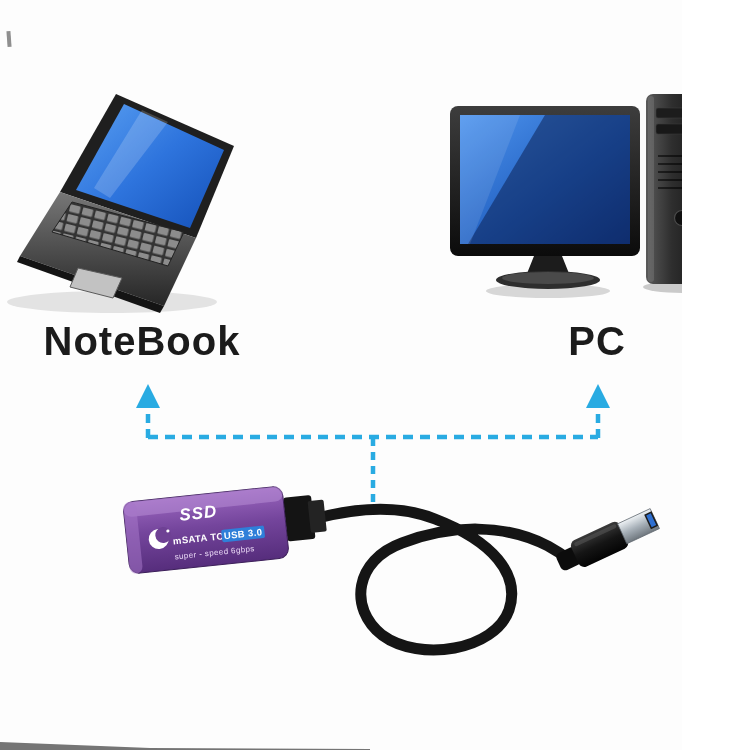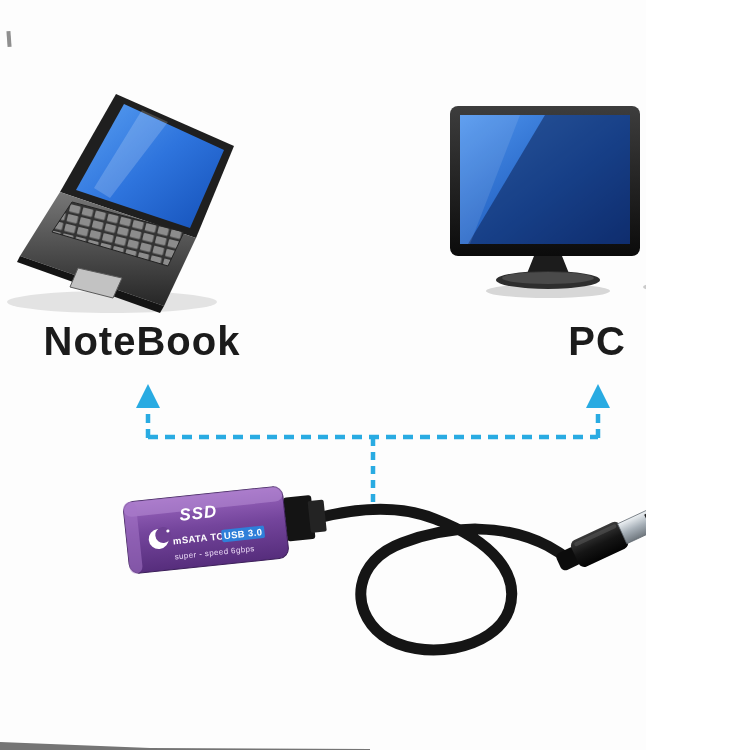--- a/index.html
+++ b/index.html
@@ -1,18 +1,19 @@
 <!DOCTYPE html>
 <html><head>
 <meta charset="utf-8">
 <style>
   html,body{margin:0;padding:0;background:#ffffff;}
   .canvas{
     position:relative;width:646px;height:750px;background:#fdfdfd;overflow:hidden;
     font-family:"Liberation Sans", sans-serif;
+    padding-left:36px;
   }
   .canvas svg{position:absolute;left:0;top:0;}
   text{font-family:"Liberation Sans", sans-serif;}
   .big-label{font-size:40px;font-weight:bold;fill:#1b1b1b;letter-spacing:1px;}
   .ssd-brand{font-size:17px;font-weight:bold;font-style:italic;fill:#ffffff;letter-spacing:1px;}
   .adapter-small{font-size:9.5px;font-weight:bold;fill:#ffffff;letter-spacing:.4px;}
   .adapter-tiny{font-size:8px;fill:#ead9f6;letter-spacing:.4px;}
 </style>
 </head>
 <body>

